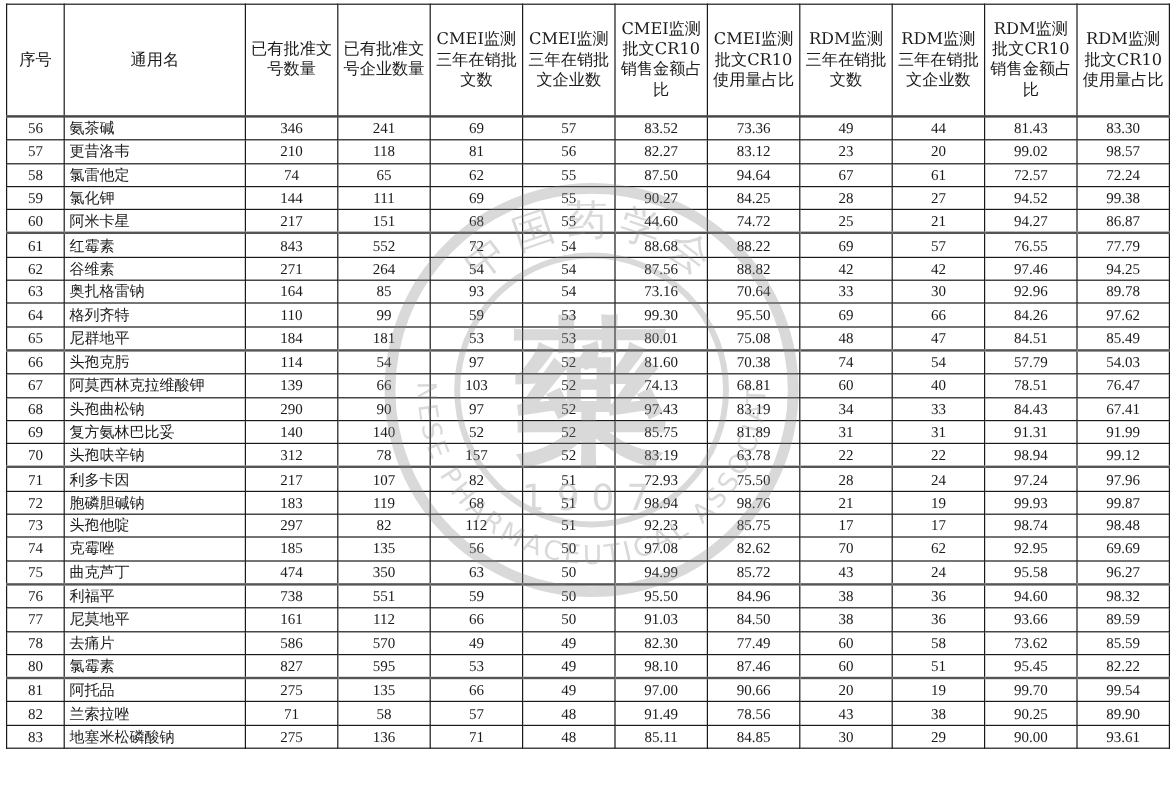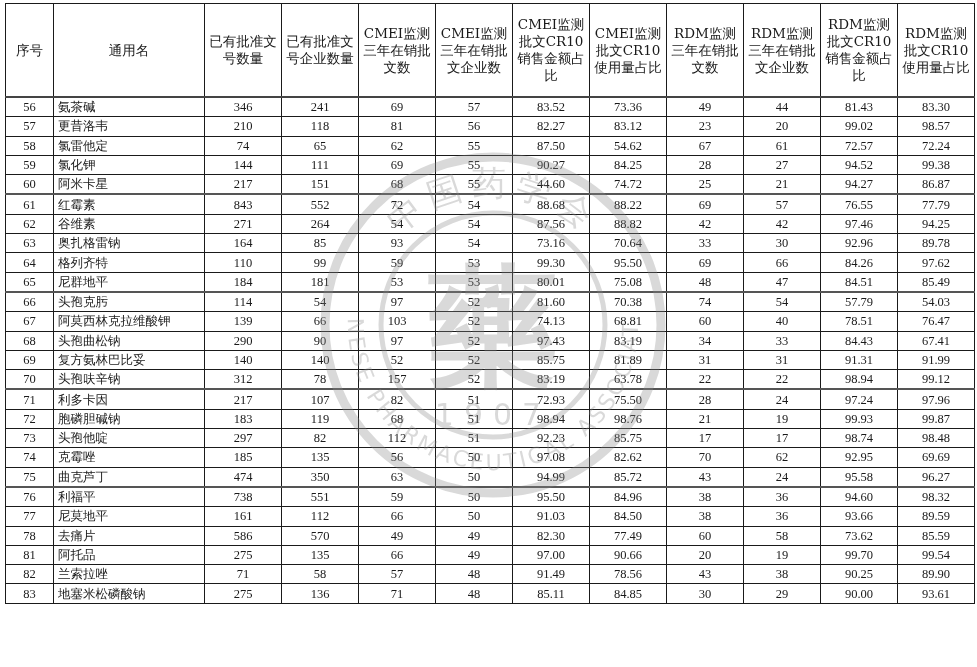--- a/index.html
+++ b/index.html
@@ -140,21 +140,21 @@
           <td>98.57</td>
         </tr>
         <tr>
           <td>58</td>
           <td class="name">氯雷他定</td>
           <td>74</td>
           <td>65</td>
           <td>62</td>
           <td>55</td>
           <td>87.50</td>
-          <td>54.62</td>
+          <td>94.64</td>
           <td>67</td>
           <td>61</td>
           <td>72.57</td>
           <td>72.24</td>
         </tr>
         <tr>
           <td>59</td>
           <td class="name">氯化钾</td>
           <td>144</td>
           <td>111</td>
@@ -425,20 +425,34 @@
           <td>586</td>
           <td>570</td>
           <td>49</td>
           <td>49</td>
           <td>82.30</td>
           <td>77.49</td>
           <td>60</td>
           <td>58</td>
           <td>73.62</td>
           <td>85.59</td>
+        </tr>
+        <tr class="thick">
+          <td>80</td>
+          <td class="name">氯霉素</td>
+          <td>827</td>
+          <td>595</td>
+          <td>53</td>
+          <td>49</td>
+          <td>98.10</td>
+          <td>87.46</td>
+          <td>60</td>
+          <td>51</td>
+          <td>95.45</td>
+          <td>82.22</td>
         </tr>
         <tr>
           <td>81</td>
           <td class="name">阿托品</td>
           <td>275</td>
           <td>135</td>
           <td>66</td>
           <td>49</td>
           <td>97.00</td>
           <td>90.66</td>

